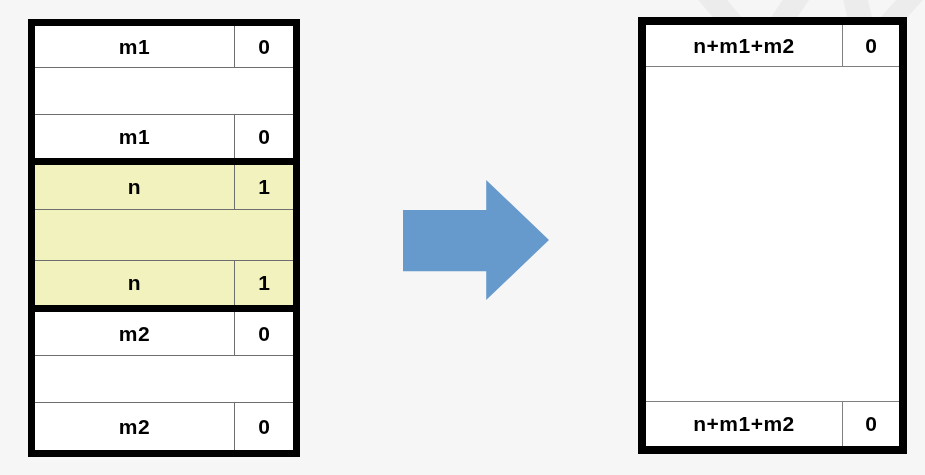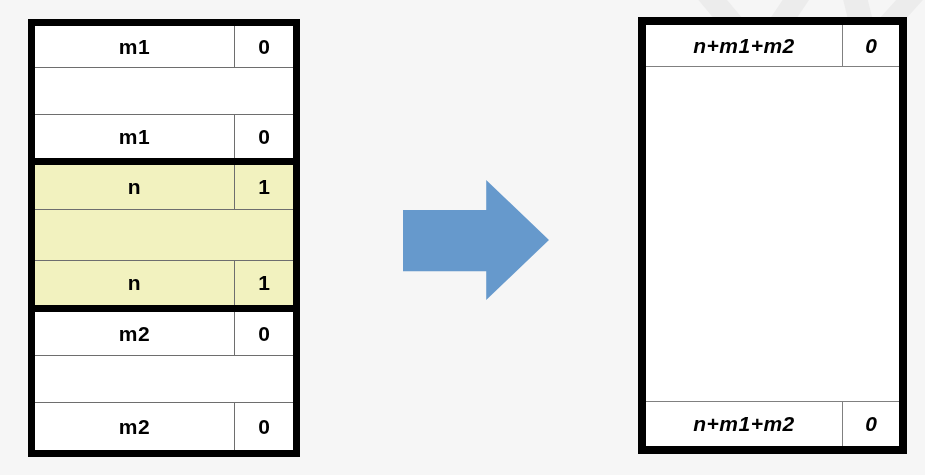--- a/index.html
+++ b/index.html
@@ -31,21 +31,21 @@
   .box {
     position: absolute;
     background: var(--boxfill, #ffffff);
     border: 7px solid var(--border, #000000);
     box-sizing: border-box;
     display: flex;
     flex-direction: column;
     z-index: 1;
   }
   .box.before { left: 28px; top: 19px; width: 272px; height: 438px; }
-  .box.after  { left: 638px; top: 17px; width: 269px; height: 437px; border-width: 8px; font-style: italic; }
+  .box.after  { left: 638px; top: 17px; width: 269px; height: 437px; border-width: 8px; }
 
   .blk { display: grid; }
   .blk-a { grid-template-rows: 42px 47px 43px; }
   .blk-b {
     grid-template-rows: 45px 51px 44px;
     background: var(--freed, #f2f2bf);
     border-top: 7px solid var(--border, #000000);
     border-bottom: 7px solid var(--border, #000000);
   }
   .blk-c { grid-template-rows: 44px 47px auto; flex: 1; border-radius: 9px; }

